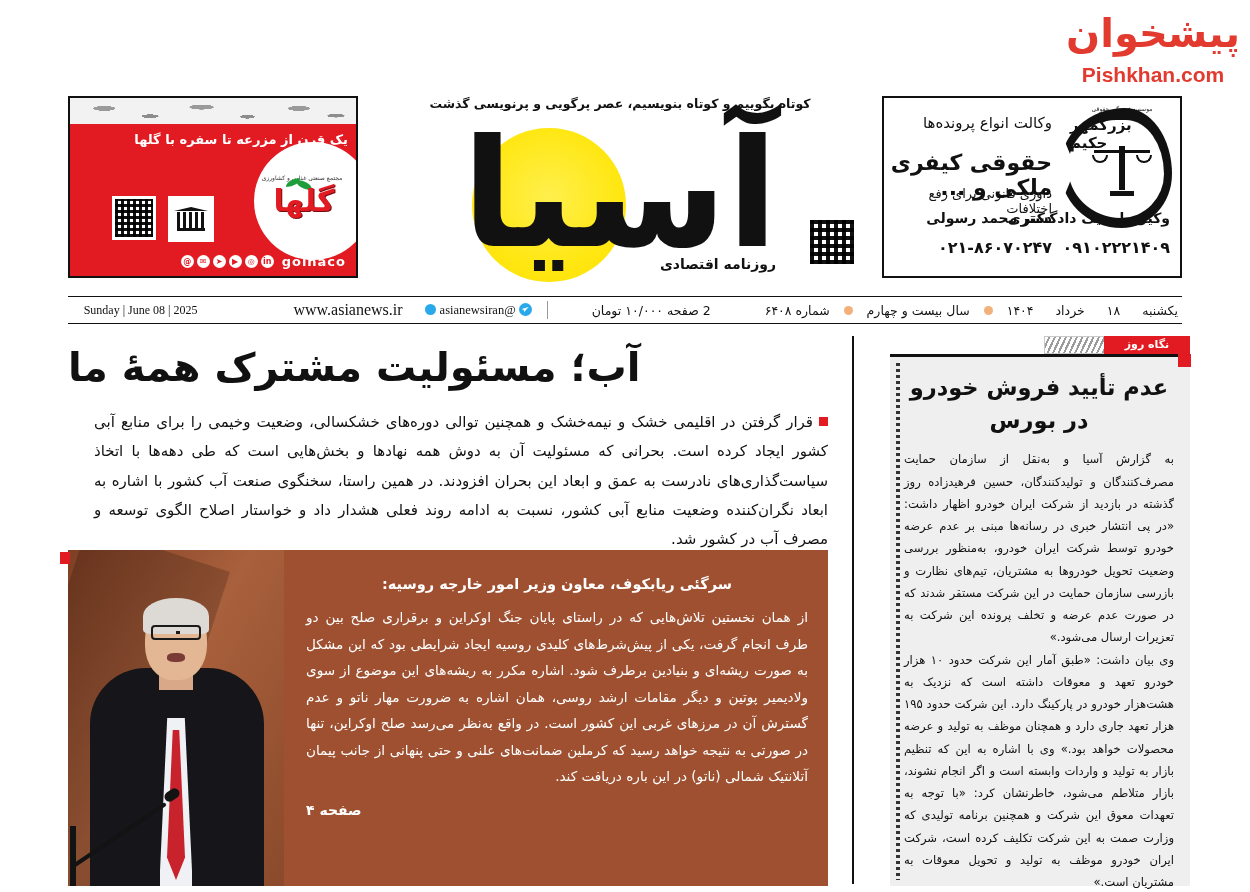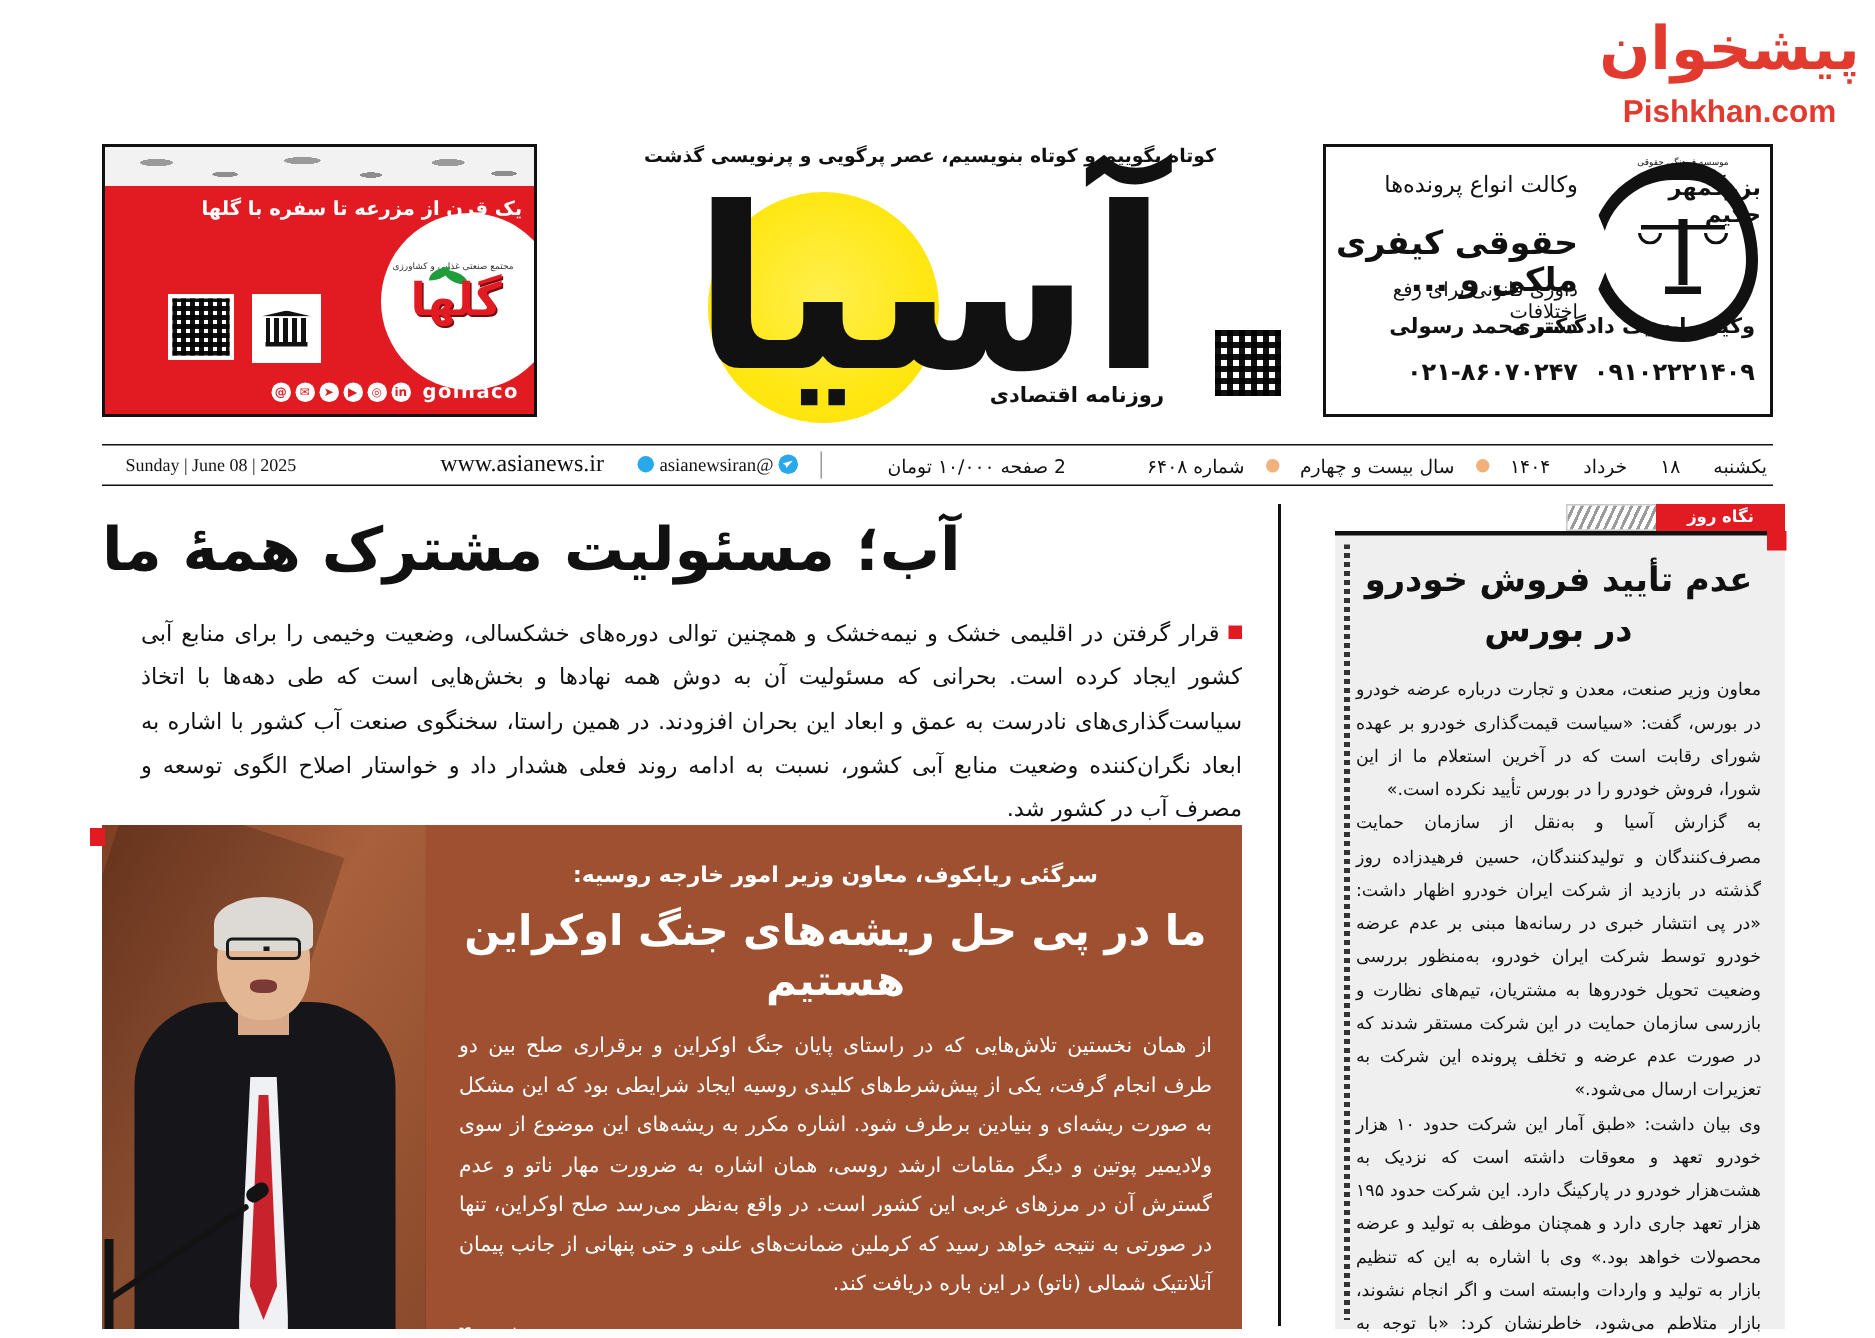--- a/index.html
+++ b/index.html
@@ -114,21 +114,21 @@
   .ad-right .blob-shape{
     position:absolute; inset:0; background:#111;
     border-radius: 58% 42% 45% 55% / 50% 55% 45% 50%;
     clip-path: polygon(0 18%, 22% 0, 100% 0, 100% 100%, 20% 100%, 0 82%, 14% 50%);
   }
   .ad-right .blob-inner{
     position:absolute; right:8px; top:12px; width:96px; height:98px; background:#fff;
     border-radius: 50% 40% 45% 55% / 48% 55% 45% 52%;
   }
   .ad-right .firmname{
-    position:absolute; right:6px; top:18px; width:104px; text-align:right;
+    position:absolute; right:6px; top:18px; width:104px; text-align:left;
     font-size:15px; font-weight:bold; color:#111; direction:rtl;
   }
   .ad-right .firmsub{
     position:absolute; right:6px; top:7px; width:104px; text-align:center;
     font-size:6px; color:#111; direction:rtl;
   }
   .scales { position:absolute; right:28px; top:44px; width:60px; height:54px; }
   .scales .post{ position:absolute; left:27px; top:4px; width:6px; height:44px; background:#111;}
   .scales .beam{ position:absolute; left:2px; top:8px; width:56px; height:3px; background:#111;}
   .scales .pan{ position:absolute; top:13px; width:16px; height:8px; border:2px solid #111; border-top:none; border-radius:0 0 10px 10px;}
@@ -427,37 +427,35 @@
           <div class="ph-hair"></div>
           <div class="ph-glass"></div>
           <div class="ph-mouth"></div>
           <div class="ph-stand"></div>
           <div class="ph-mic"></div>
           <div class="ph-mic-head"></div>
         </div>
       </div>
       <div class="txt">
         <div class="kicker">سرگئی ریابکوف، معاون وزیر امور خارجه روسیه:</div>
-        <div class="ftitle">ما در پی حل ریشه‌های جنگ اوکراین هستیم</div>
         <div class="fbody">از همان نخستین تلاش‌هایی که در راستای پایان جنگ اوکراین و برقراری صلح بین دو طرف انجام گرفت، یکی از پیش‌شرط‌های کلیدی روسیه ایجاد شرایطی بود که این مشکل به صورت ریشه‌ای و بنیادین برطرف شود. اشاره مکرر به ریشه‌های این موضوع از سوی ولادیمیر پوتین و دیگر مقامات ارشد روسی، همان اشاره به ضرورت مهار ناتو و عدم گسترش آن در مرزهای غربی این کشور است. در واقع به‌نظر می‌رسد صلح اوکراین، تنها در صورتی به نتیجه خواهد رسید که کرملین ضمانت‌های علنی و حتی پنهانی از جانب پیمان آتلانتیک شمالی (ناتو) در این باره دریافت کند.</div>
         <div class="fpage">صفحه ۴</div>
       </div>
     </div>
   </div>
 
   <div class="divider-v"></div>
 
   <div class="sidebar">
     <div class="sb-pages"></div>
     <div class="sb-badge">نگاه روز</div>
     <div class="sb-box">
       <div class="sb-dots"></div>
       <h2 class="sb-title">عدم تأیید فروش خودرو در بورس</h2>
       <div class="sb-body">
-        <p>معاون وزیر صنعت، معدن و تجارت درباره عرضه خودرو در بورس، گفت: «سیاست قیمت‌گذاری خودرو بر عهده شورای رقابت است که در آخرین استعلام ما از این شورا، فروش خودرو را در بورس تأیید نکرده است.»</p>
         <p>به گزارش آسیا و به‌نقل از سازمان حمایت مصرف‌کنندگان و تولیدکنندگان، حسین فرهیدزاده روز گذشته در بازدید از شرکت ایران خودرو اظهار داشت: «در پی انتشار خبری در رسانه‌ها مبنی بر عدم عرضه خودرو توسط شرکت ایران خودرو، به‌منظور بررسی وضعیت تحویل خودروها به مشتریان، تیم‌های نظارت و بازرسی سازمان حمایت در این شرکت مستقر شدند که در صورت عدم عرضه و تخلف پرونده این شرکت به تعزیرات ارسال می‌شود.»</p>
         <p>وی بیان داشت: «طبق آمار این شرکت حدود ۱۰ هزار خودرو تعهد و معوقات داشته است که نزدیک به هشت‌هزار خودرو در پارکینگ دارد. این شرکت حدود ۱۹۵ هزار تعهد جاری دارد و همچنان موظف به تولید و عرضه محصولات خواهد بود.» وی با اشاره به این که تنظیم بازار به تولید و واردات وابسته است و اگر انجام نشوند، بازار متلاطم می‌شود، خاطرنشان کرد: «با توجه به تعهدات معوق این شرکت و همچنین برنامه تولیدی که وزارت صمت به این شرکت تکلیف کرده است، شرکت ایران خودرو موظف به تولید و تحویل معوقات به مشتریان است.»</p>
       </div>
     </div>
   </div>
 
   <div class="edge-red-left"></div>
 </div>
 
 </body></html>

